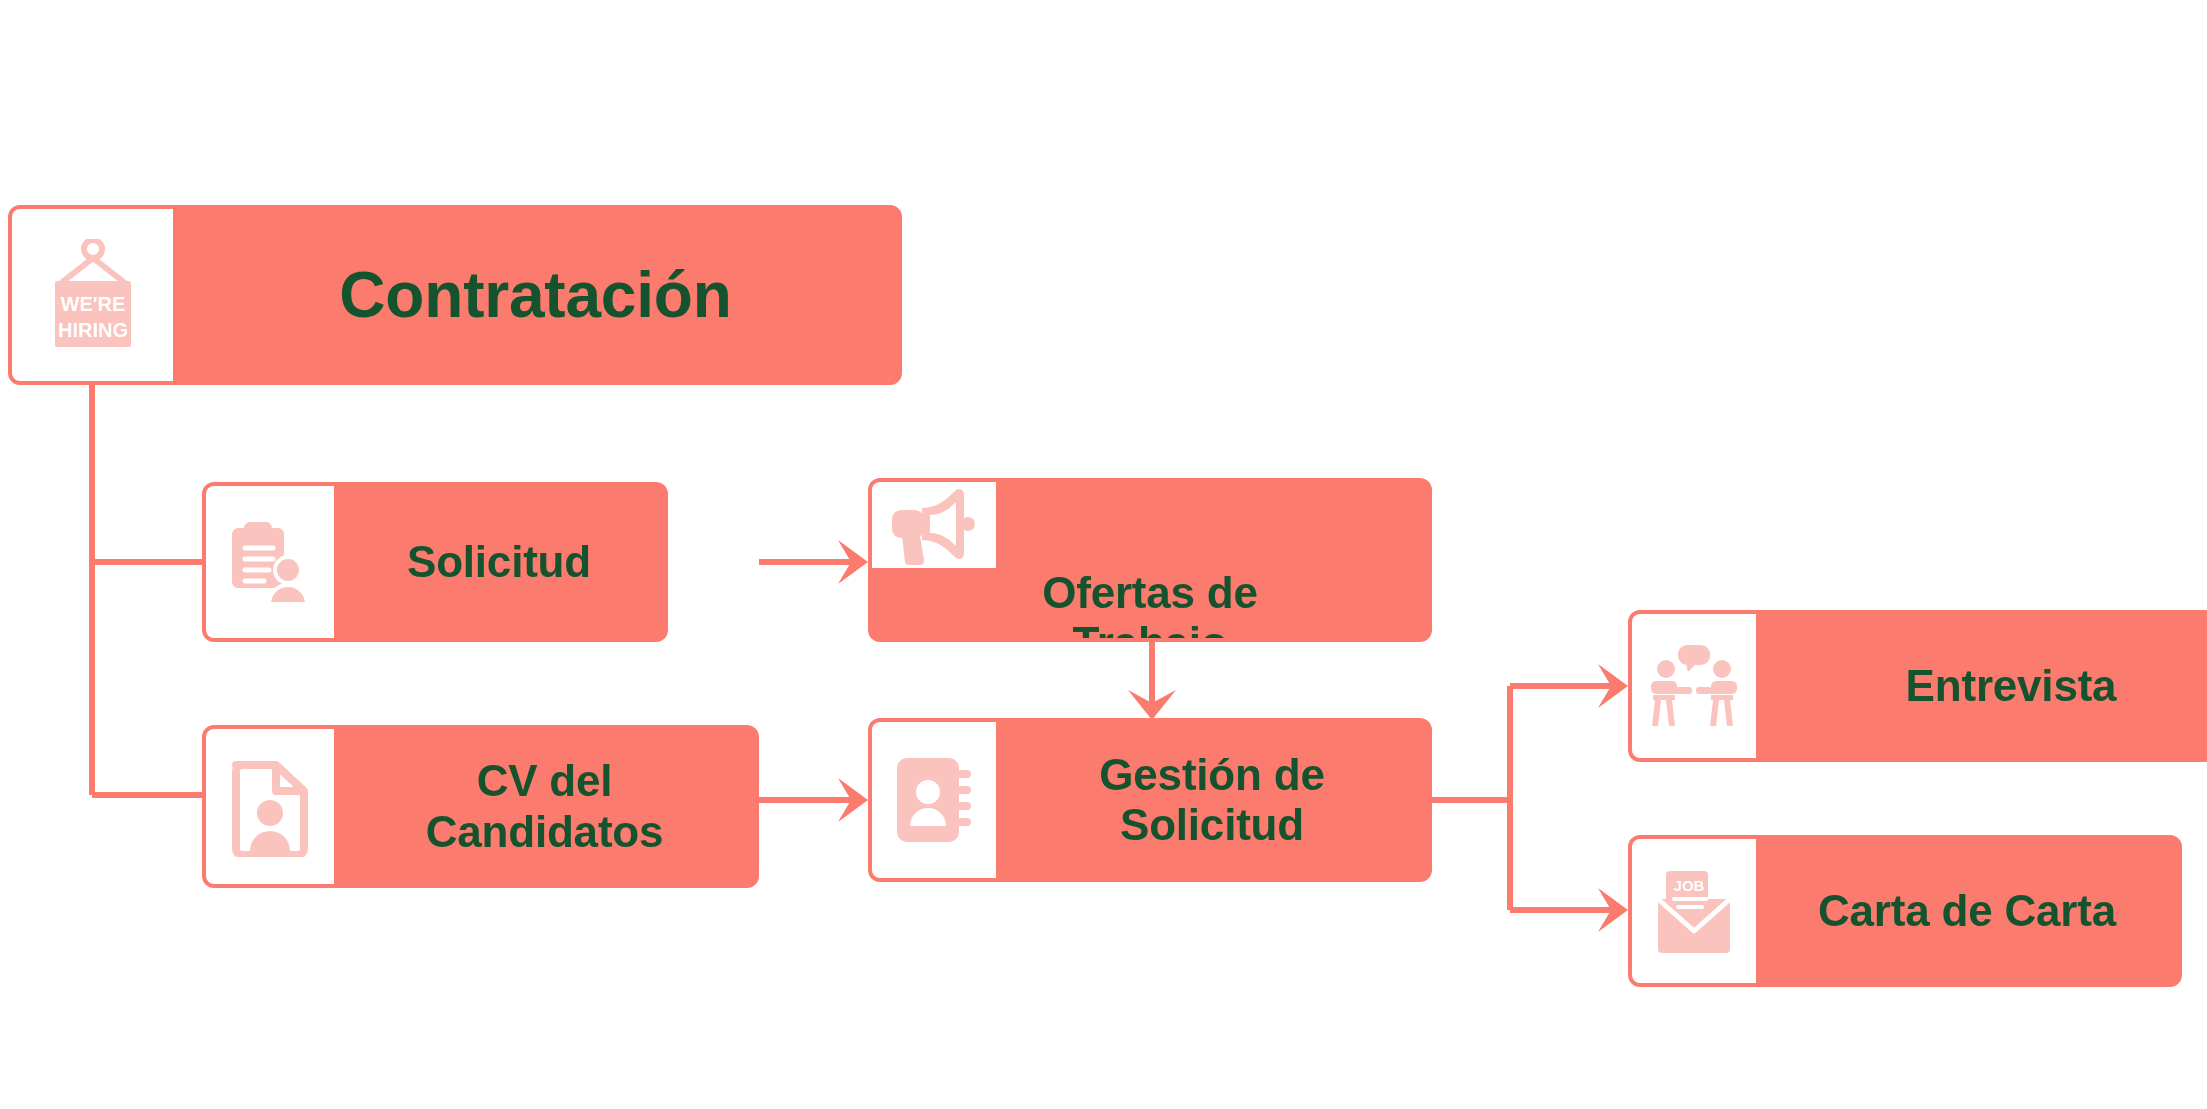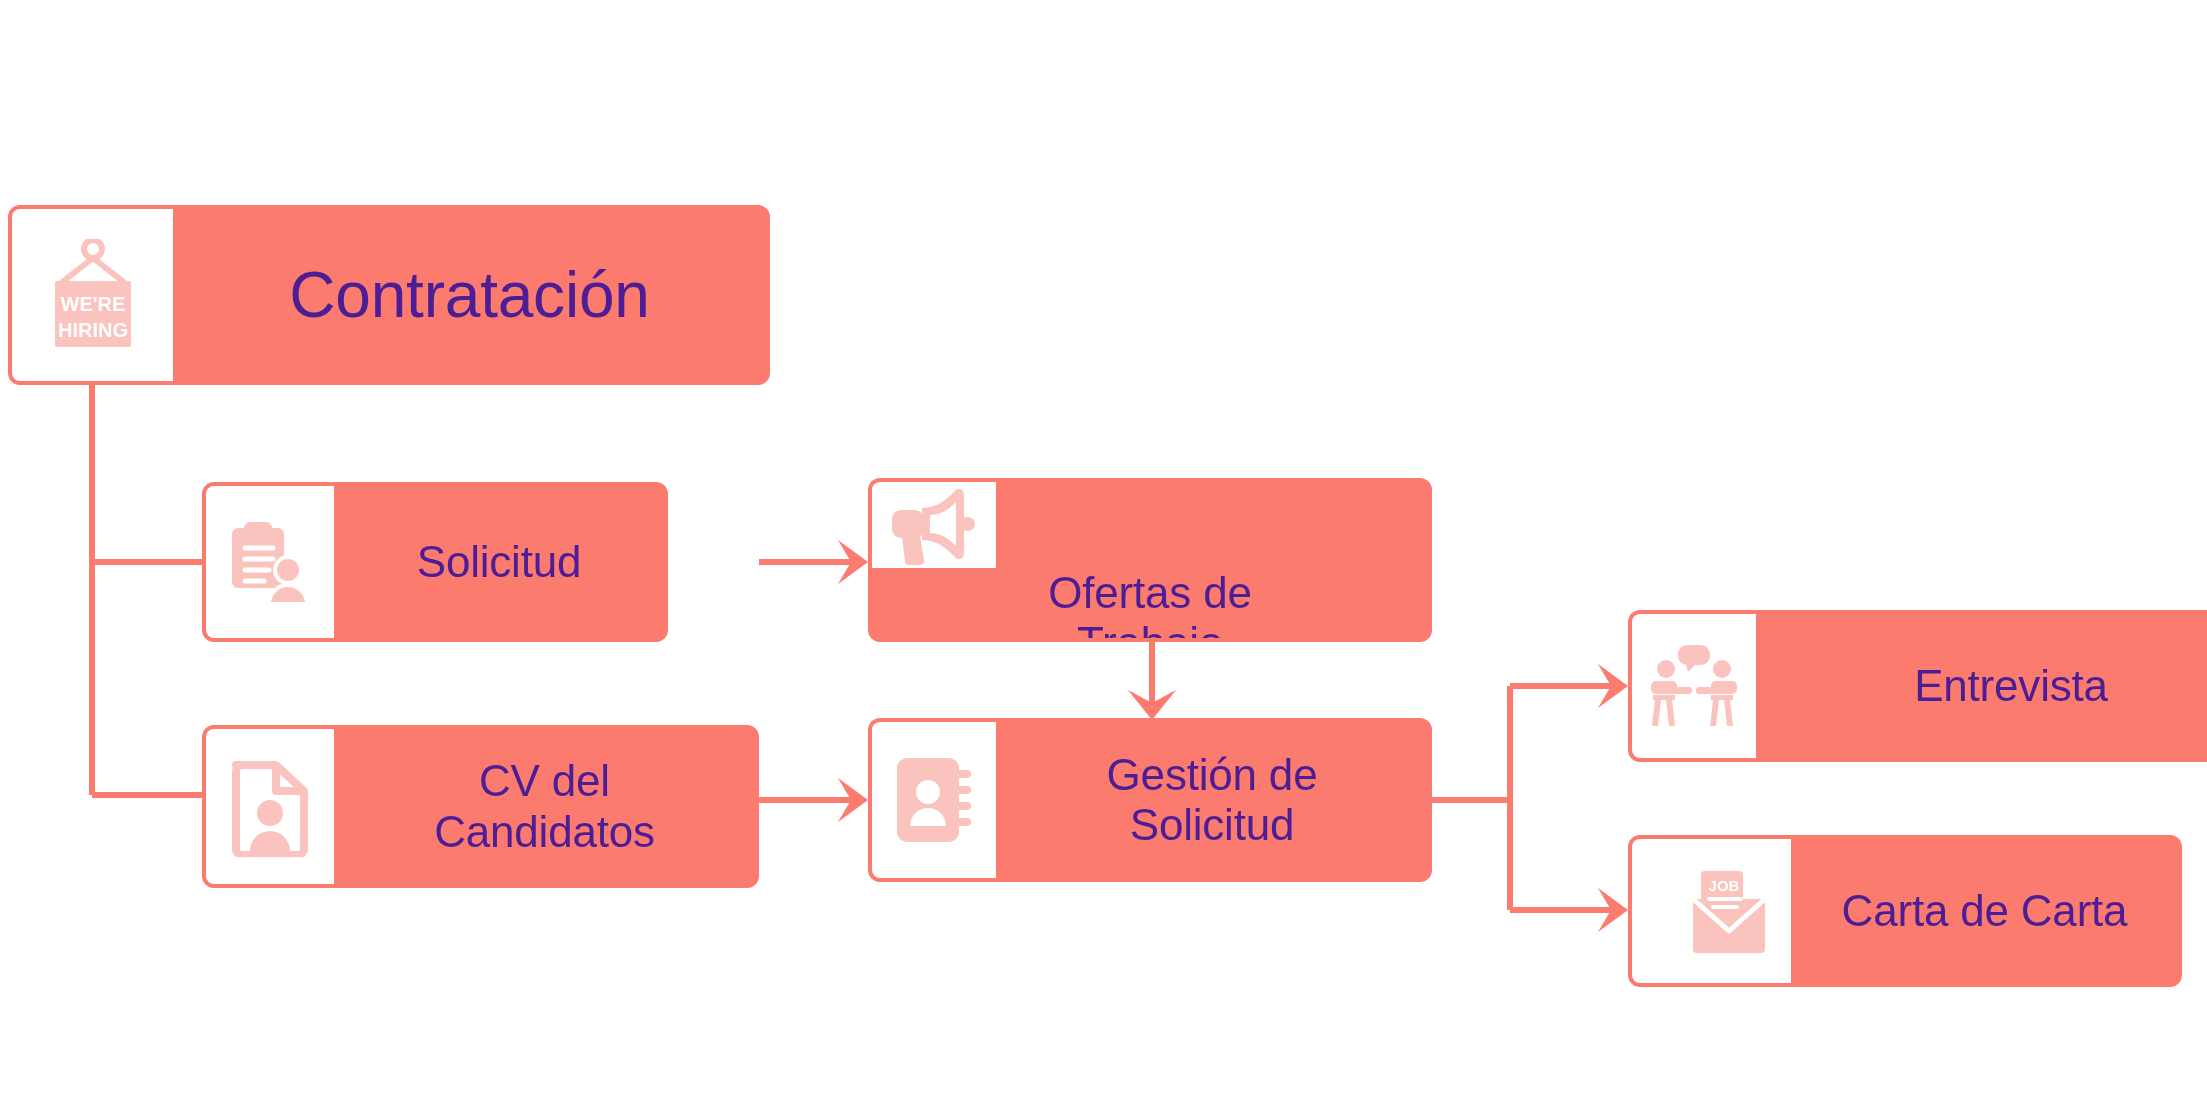--- a/index.html
+++ b/index.html
@@ -43,30 +43,30 @@
     display: flex;
     align-items: center;
     justify-content: center;
   }
   .node .label {
     flex: 1 1 auto;
     display: flex;
     align-items: center;
     justify-content: center;
     text-align: center;
-    color: #4c1d95;
-    font-weight: normal;
+    color: #14532d;
+    font-weight: bold;
     line-height: 1.14;
     padding: 0 10px;
     white-space: pre-line;
     letter-spacing: -0.2px;
   }
 
   
-  #node-contratacion { left: 8px; top: 205px; width: 762px; height: 180px; }
+  #node-contratacion { left: 8px; top: 205px; width: 894px; height: 180px; }
   #node-contratacion .icon-panel { width: 161px; }
   #node-contratacion .label { font-size: 64px; }
 
   
   #node-solicitud { left: 202px; top: 482px; width: 466px; height: 160px; }
   #node-solicitud .icon-panel { width: 128px; }
   #node-solicitud .label { font-size: 44px; }
 
   #node-cv { left: 202px; top: 725px; width: 557px; height: 163px; }
   #node-cv .icon-panel { width: 128px; }
@@ -80,21 +80,21 @@
   #node-gestion { left: 868px; top: 718px; width: 564px; height: 164px; }
   #node-gestion .icon-panel { width: 124px; }
   #node-gestion .label { font-size: 44px; }
 
   
   #node-entrevista { left: 1628px; top: 610px; width: 642px; height: 152px; }
   #node-entrevista .icon-panel { width: 124px; }
   #node-entrevista .label { font-size: 44px; }
 
   #node-carta { left: 1628px; top: 835px; width: 554px; height: 152px; }
-  #node-carta .icon-panel { width: 124px; padding-left: 35px; }
+  #node-carta .icon-panel { width: 124px; }
   #node-carta .label { font-size: 44px; }
 
   .ico { display: block; }
 </style>
 </head>
 <body>
 
 <div id="canvas">
 
   <svg id="connectors" viewBox="0 0 2207 1109" width="2207" height="1109" xmlns="http://www.w3.org/2000/svg">

